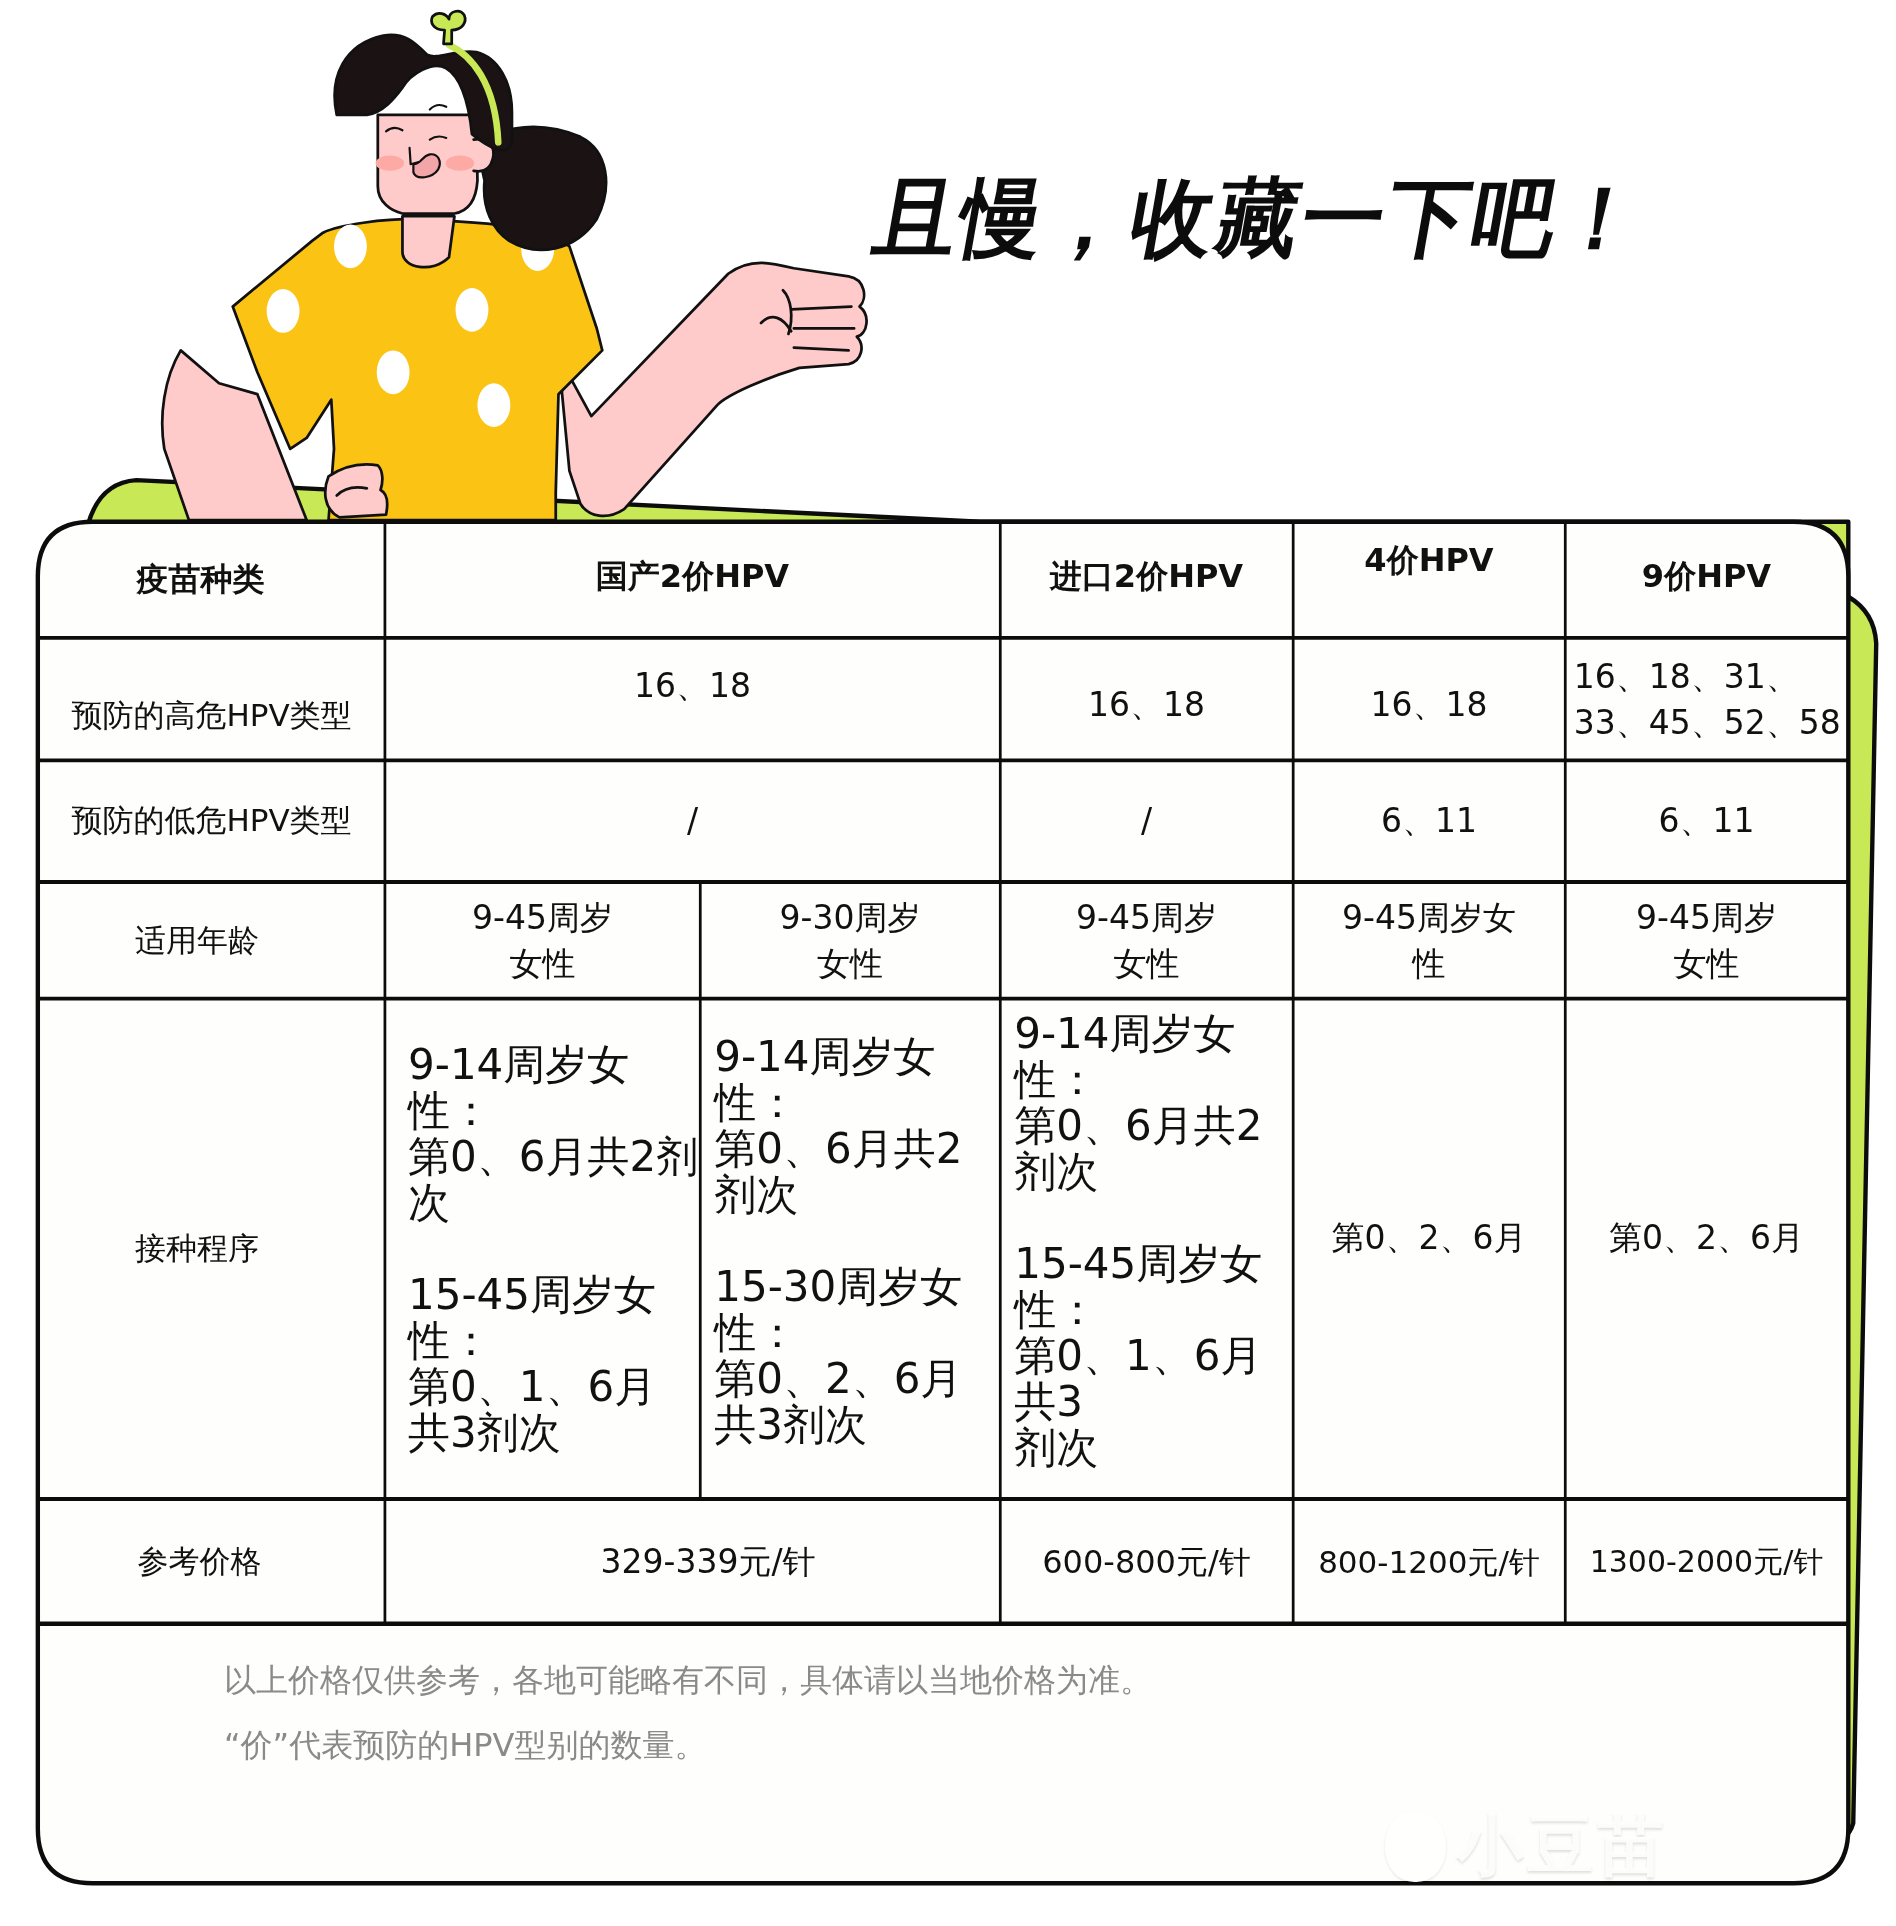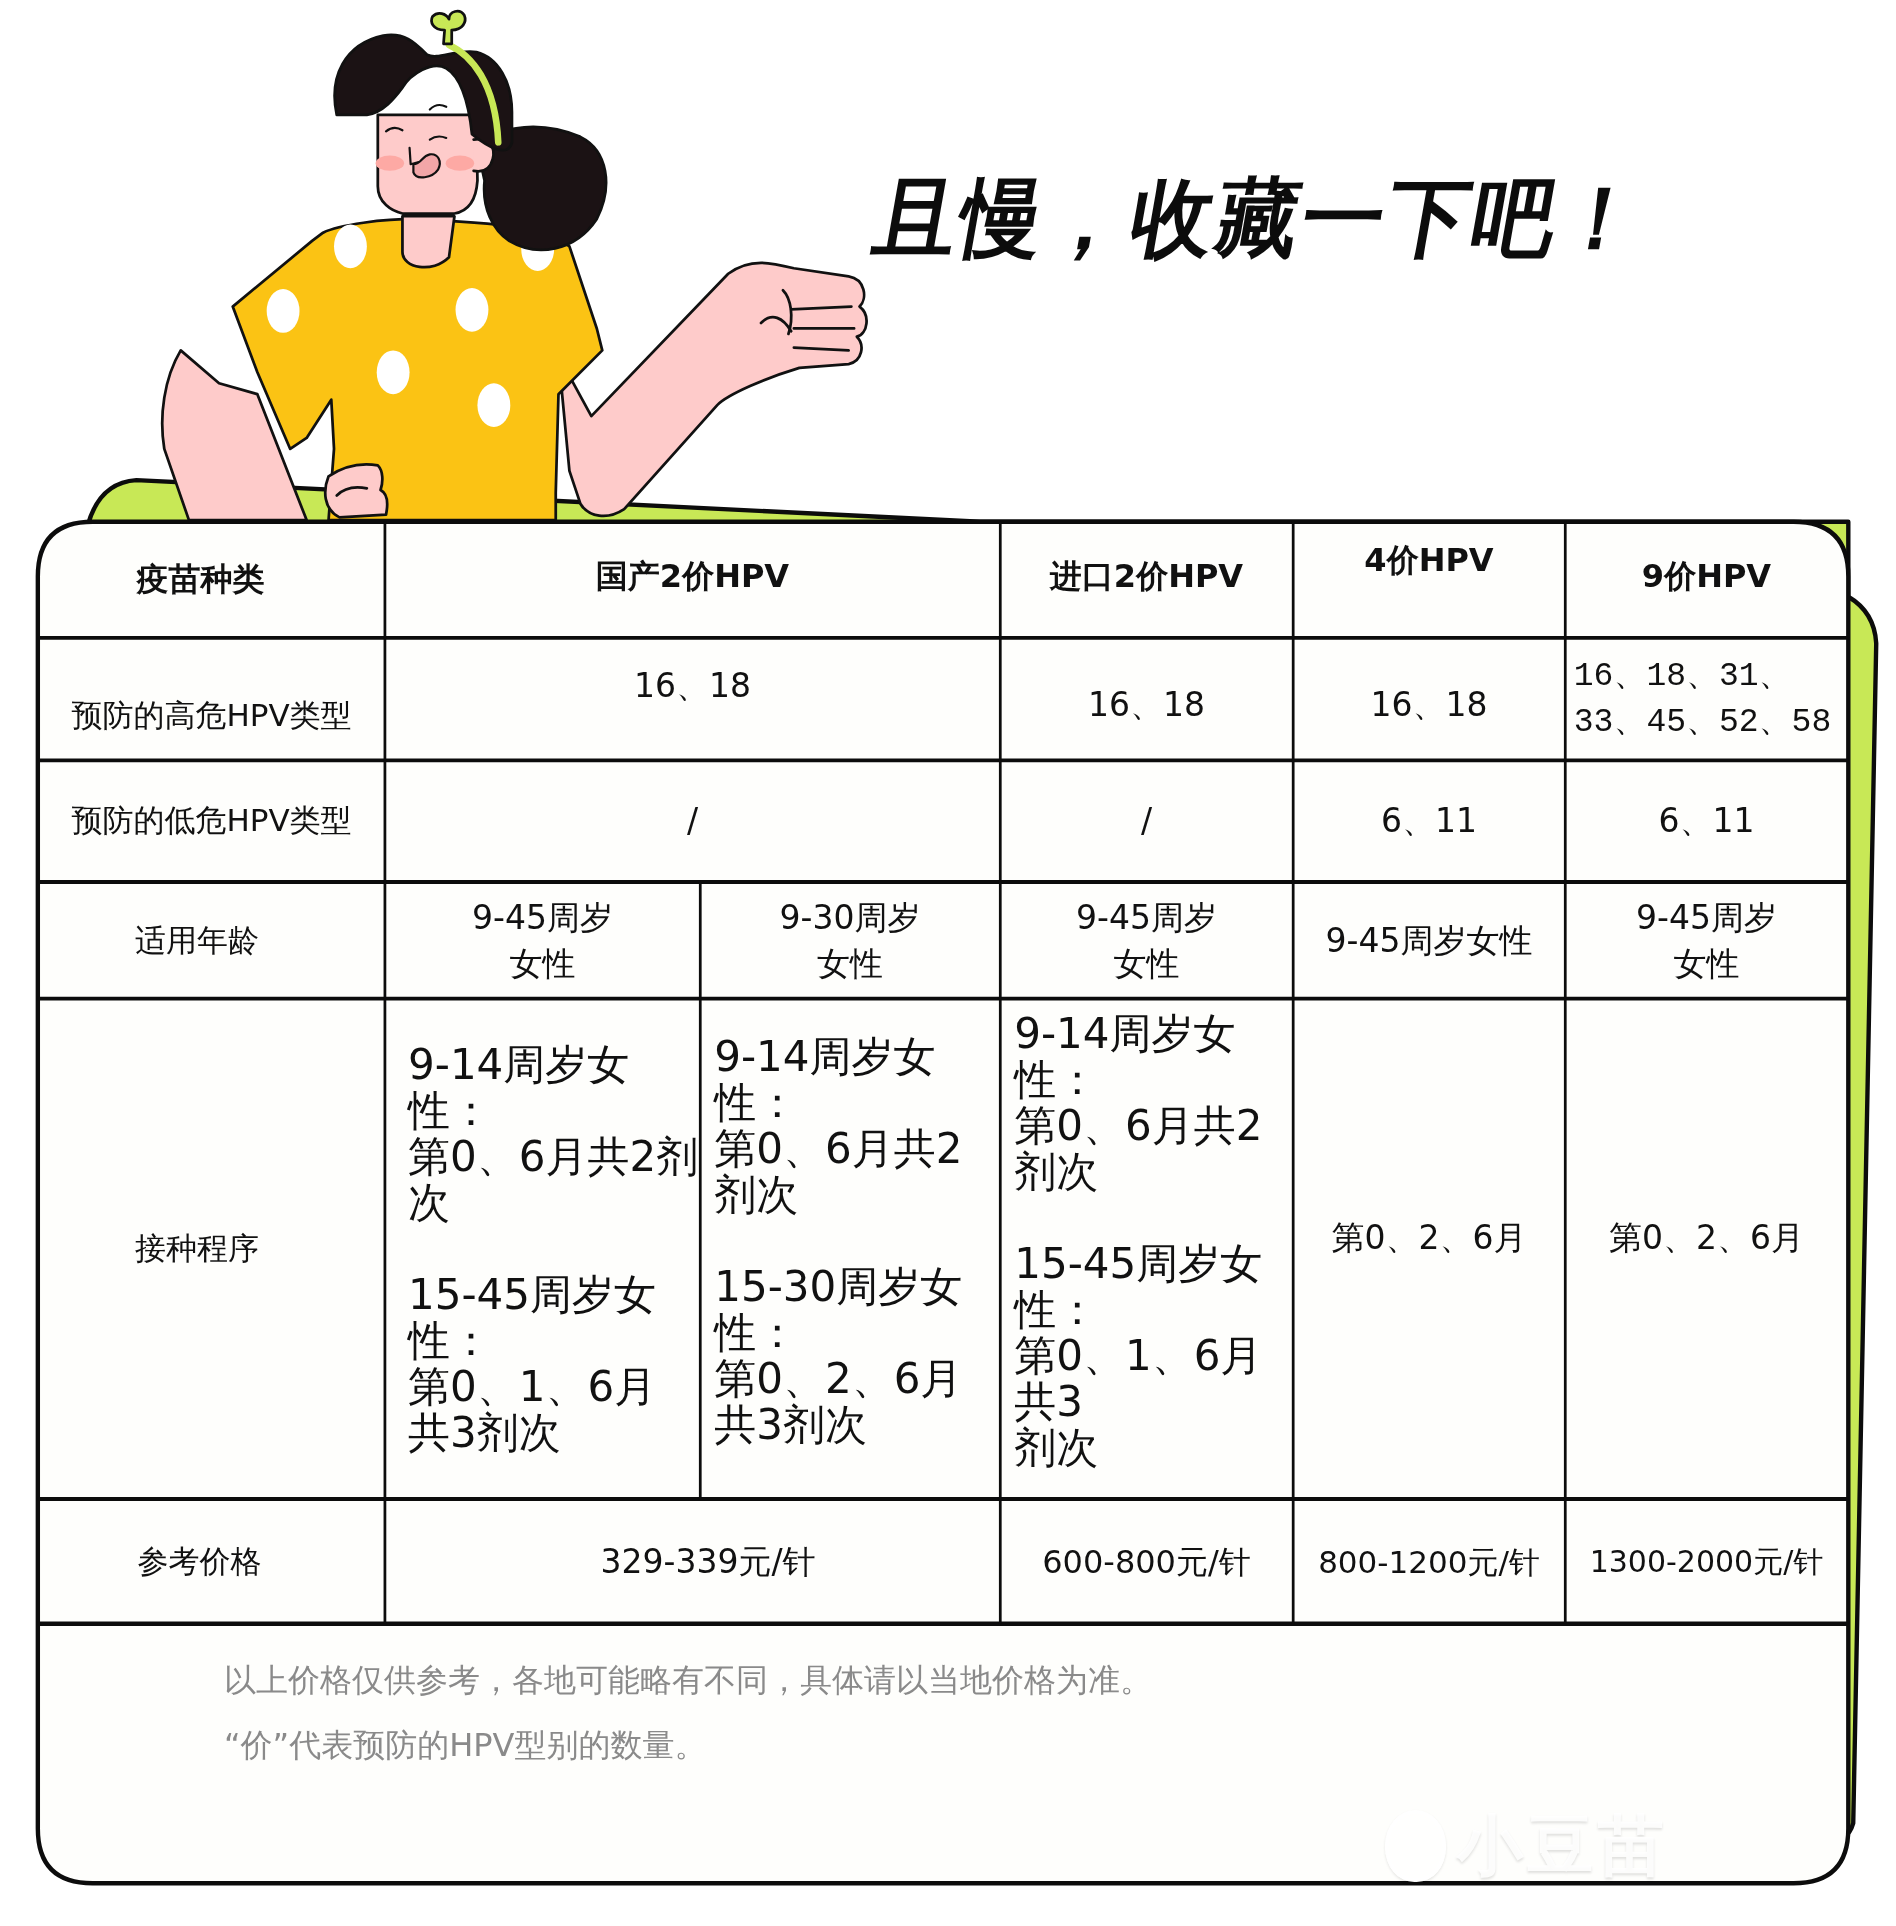--- a/index.html
+++ b/index.html
@@ -113,21 +113,21 @@
   <div class="cell hdr" style="left:38px;top:522px;width:347px;height:116px;padding-right:22px;">疫苗种类</div>
   <div class="cell hdr" style="left:385px;top:522px;width:615px;height:110px;">国产2价HPV</div>
   <div class="cell hdr" style="left:1000px;top:522px;width:293px;height:110px;">进口2价HPV</div>
   <div class="cell hdr" style="left:1293px;top:506px;width:272px;height:110px;">4价HPV</div>
   <div class="cell hdr" style="left:1565px;top:522px;width:283px;height:110px;">9价HPV</div>
 
   <div class="cell lbl" style="left:38px;top:654px;width:347px;height:123px;">预防的高危HPV类型</div>
   <div class="cell val" style="left:385px;top:638px;width:615px;height:123px;padding-bottom:27px;">16、18</div>
   <div class="cell val" style="left:1000px;top:638px;width:293px;height:123px;padding-top:11px;">16、18</div>
   <div class="cell val" style="left:1293px;top:638px;width:272px;height:123px;padding-top:11px;">16、18</div>
-  <div class="cell val" style="left:1565px;top:638px;width:283px;height:123px;flex-direction:column;align-items:flex-start;padding-left:8.8px;font-family:Liberation Mono, monospace;">
+  <div class="cell val" style="left:1565px;top:638px;width:283px;height:123px;flex-direction:column;align-items:flex-start;padding-left:8.8px;">
     <span>16、18、31、</span>
     <span>33、45、52、58</span>
   </div>
 
   <div class="cell lbl" style="left:38px;top:760px;width:347px;height:122px;">预防的低危HPV类型</div>
   <div class="cell val" style="left:385px;top:760px;width:615px;height:122px;">/</div>
   <div class="cell val" style="left:1000px;top:760px;width:293px;height:122px;">/</div>
   <div class="cell val" style="left:1293px;top:760px;width:272px;height:122px;">6、11</div>
   <div class="cell val" style="left:1565px;top:760px;width:283px;height:122px;">6、11</div>
 
@@ -137,21 +137,21 @@
     <span>女性</span>
   </div>
   <div class="cell val" style="left:700px;top:882px;width:300px;height:117px;flex-direction:column;">
     <span>9-30周岁</span>
     <span>女性</span>
   </div>
   <div class="cell val" style="left:1000px;top:882px;width:293px;height:117px;flex-direction:column;">
     <span>9-45周岁</span>
     <span>女性</span>
   </div>
-  <div class="cell val" style="left:1293px;top:882px;width:272px;height:117px;">
+  <div class="cell val" style="left:1293px;top:882px;width:272px;height:117px;flex-direction:column;">
     <span>9-45周岁女</span>
     <span>性</span>
   </div>
   <div class="cell val" style="left:1565px;top:882px;width:283px;height:117px;flex-direction:column;">
     <span>9-45周岁</span>
     <span>女性</span>
   </div>
 
   <div class="cell lbl" style="left:38px;top:999px;width:318px;height:500px;">接种程序</div>
   <div class="cell sched" style="left:385px;top:999px;width:315px;height:500px;padding-left:23px;padding-top:0;">

